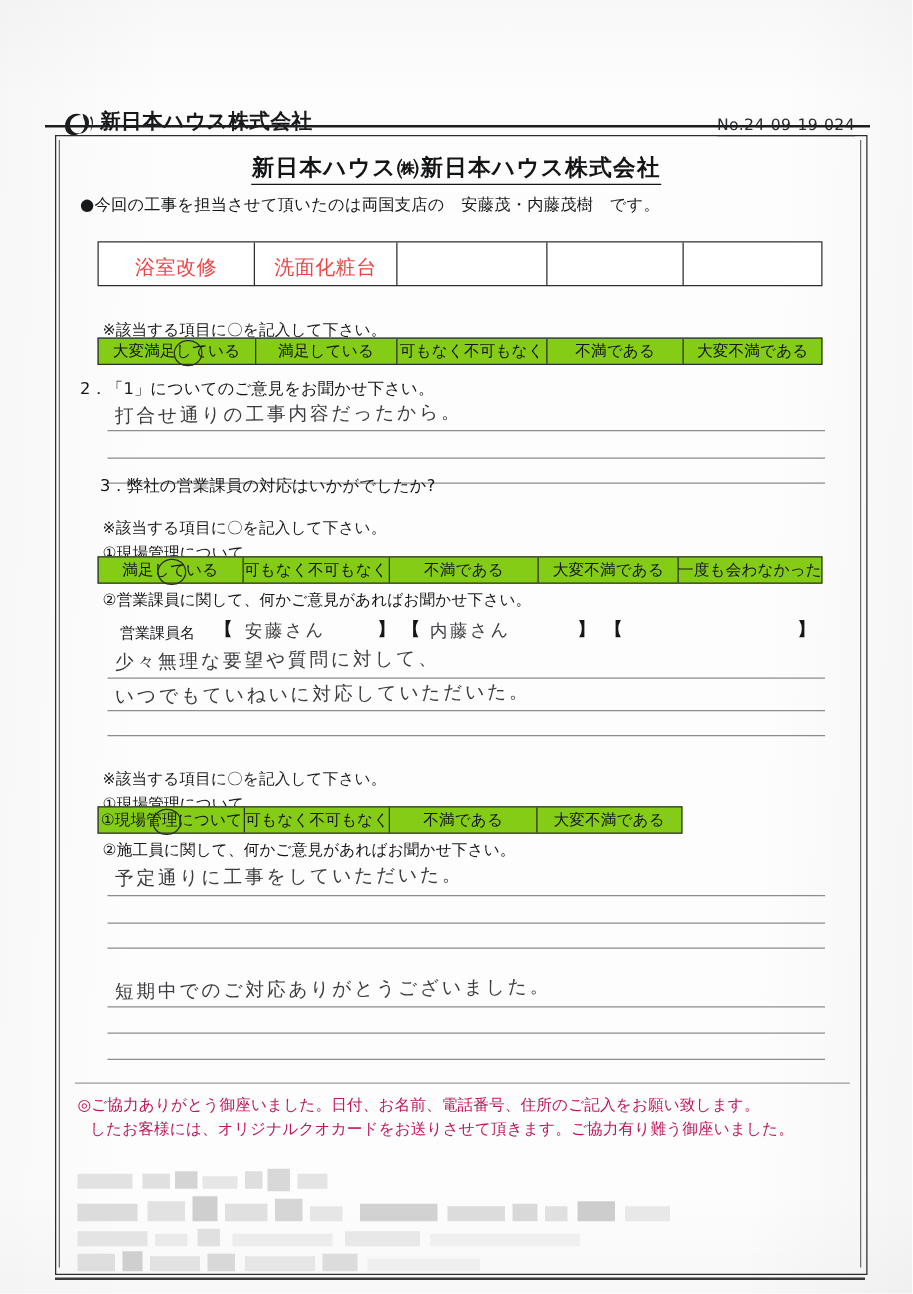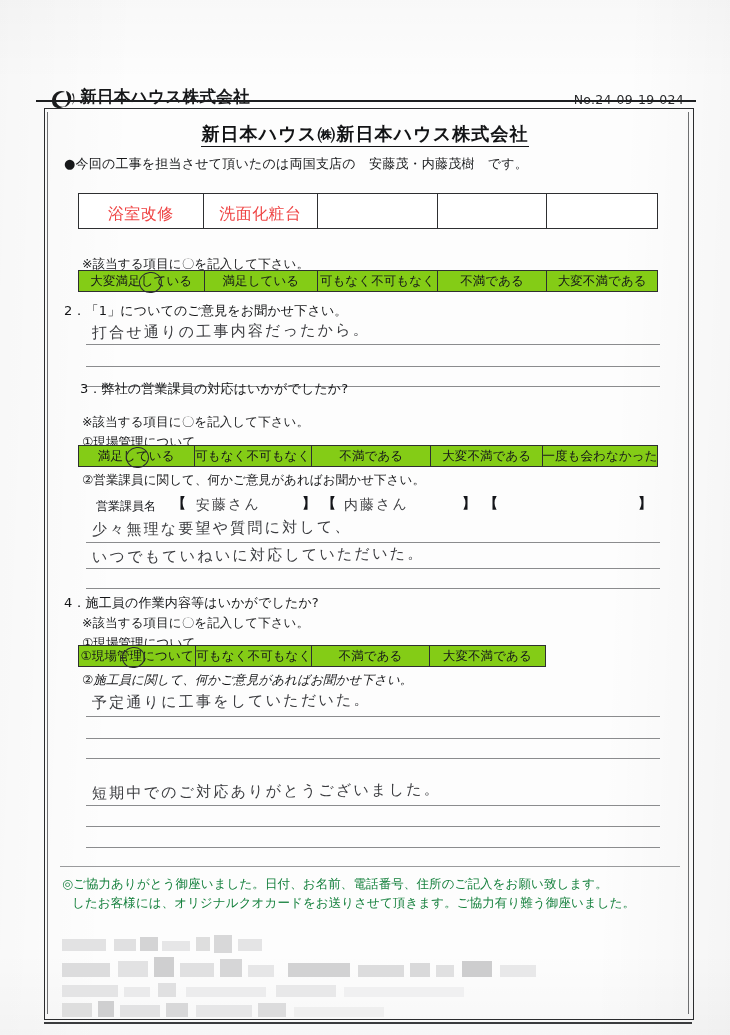--- a/index.html
+++ b/index.html
@@ -261,21 +261,21 @@
     height: 1px;
     background: #9a9b9d;
   }
   .footer-text {
     position: absolute;
     left: 62px;
     top: 874px;
     width: 618px;
     font-size: 12.5px;
     line-height: 19px;
-    color: #15803d;
+    color: #be185d;
     letter-spacing: 0.1px;
   }
   .footer-text div { white-space: nowrap; }
   .footer-text div + div { padding-left: 10px; }
 
   
   .redact-zone {
     position: absolute;
     left: 62px;
     top: 935px;
@@ -393,41 +393,40 @@
   <span class="bracket" style="left:484px; top:495px;">【</span>
   <div class="hand-name" style="left:508px; top:496px;"></div>
   <span class="bracket" style="left:638px; top:495px;">】</span>
 
   <div class="hand" style="left:92px; top:519px; font-size:15px;">少々無理な要望や質問に対して、</div>
   <div class="write-line" style="left:86px; top:542px; width:574px;"></div>
   <div class="hand" style="left:92px; top:546px; font-size:15px;">いつでもていねいに対応していただいた。</div>
   <div class="write-line" style="left:86px; top:568px; width:574px;"></div>
   <div class="write-line" style="left:86px; top:588px; width:574px;"></div>
 
-  <div class="q-text" style="left:64px; top:594px;">4．施工員の作業内容等はいかがでしたか?</div>
   <div class="q-note" style="left:82px; top:615px;">※該当する項目に〇を記入して下さい。</div>
   <div class="q-sub" style="left:82px; top:635px;">①現場管理について</div>
 
   <div class="choice-row" style="left:78px; top:645px; width:468px;">
     <div class="choice-cell" style="width:118px">
       <span>①現場管理について</span>
       <span class="mark-circle" style="left:43px; top:1px;"></span>
     </div>
     <div class="choice-cell" style="width:116px">
       <span>可もなく不可もなく</span>
     </div>
     <div class="choice-cell" style="width:118px">
       <span>不満である</span>
     </div>
     <div class="choice-cell" style="width:116px">
       <span>大変不満である</span>
     </div>
   </div>
 
-  <div class="q-sub" style="left:82px; top:672px;font-style:italic;">②施工員に関して、何かご意見があればお聞かせ下さい。</div>
+  <div class="q-sub" style="left:82px; top:672px;">②施工員に関して、何かご意見があればお聞かせ下さい。</div>
   <div class="hand" style="left:92px; top:692px; font-size:15px;">予定通りに工事をしていただいた。</div>
   <div class="write-line" style="left:86px; top:716px; width:574px;"></div>
   <div class="write-line" style="left:86px; top:738px; width:574px;"></div>
   <div class="write-line" style="left:86px; top:758px; width:574px;"></div>
 
   <div class="hand" style="left:92px; top:782px; font-size:15px;">短期中でのご対応ありがとうございました。</div>
   <div class="write-line" style="left:86px; top:805px; width:574px;"></div>
   <div class="write-line" style="left:86px; top:826px; width:574px;"></div>
   <div class="write-line" style="left:86px; top:847px; width:574px;"></div>
 

